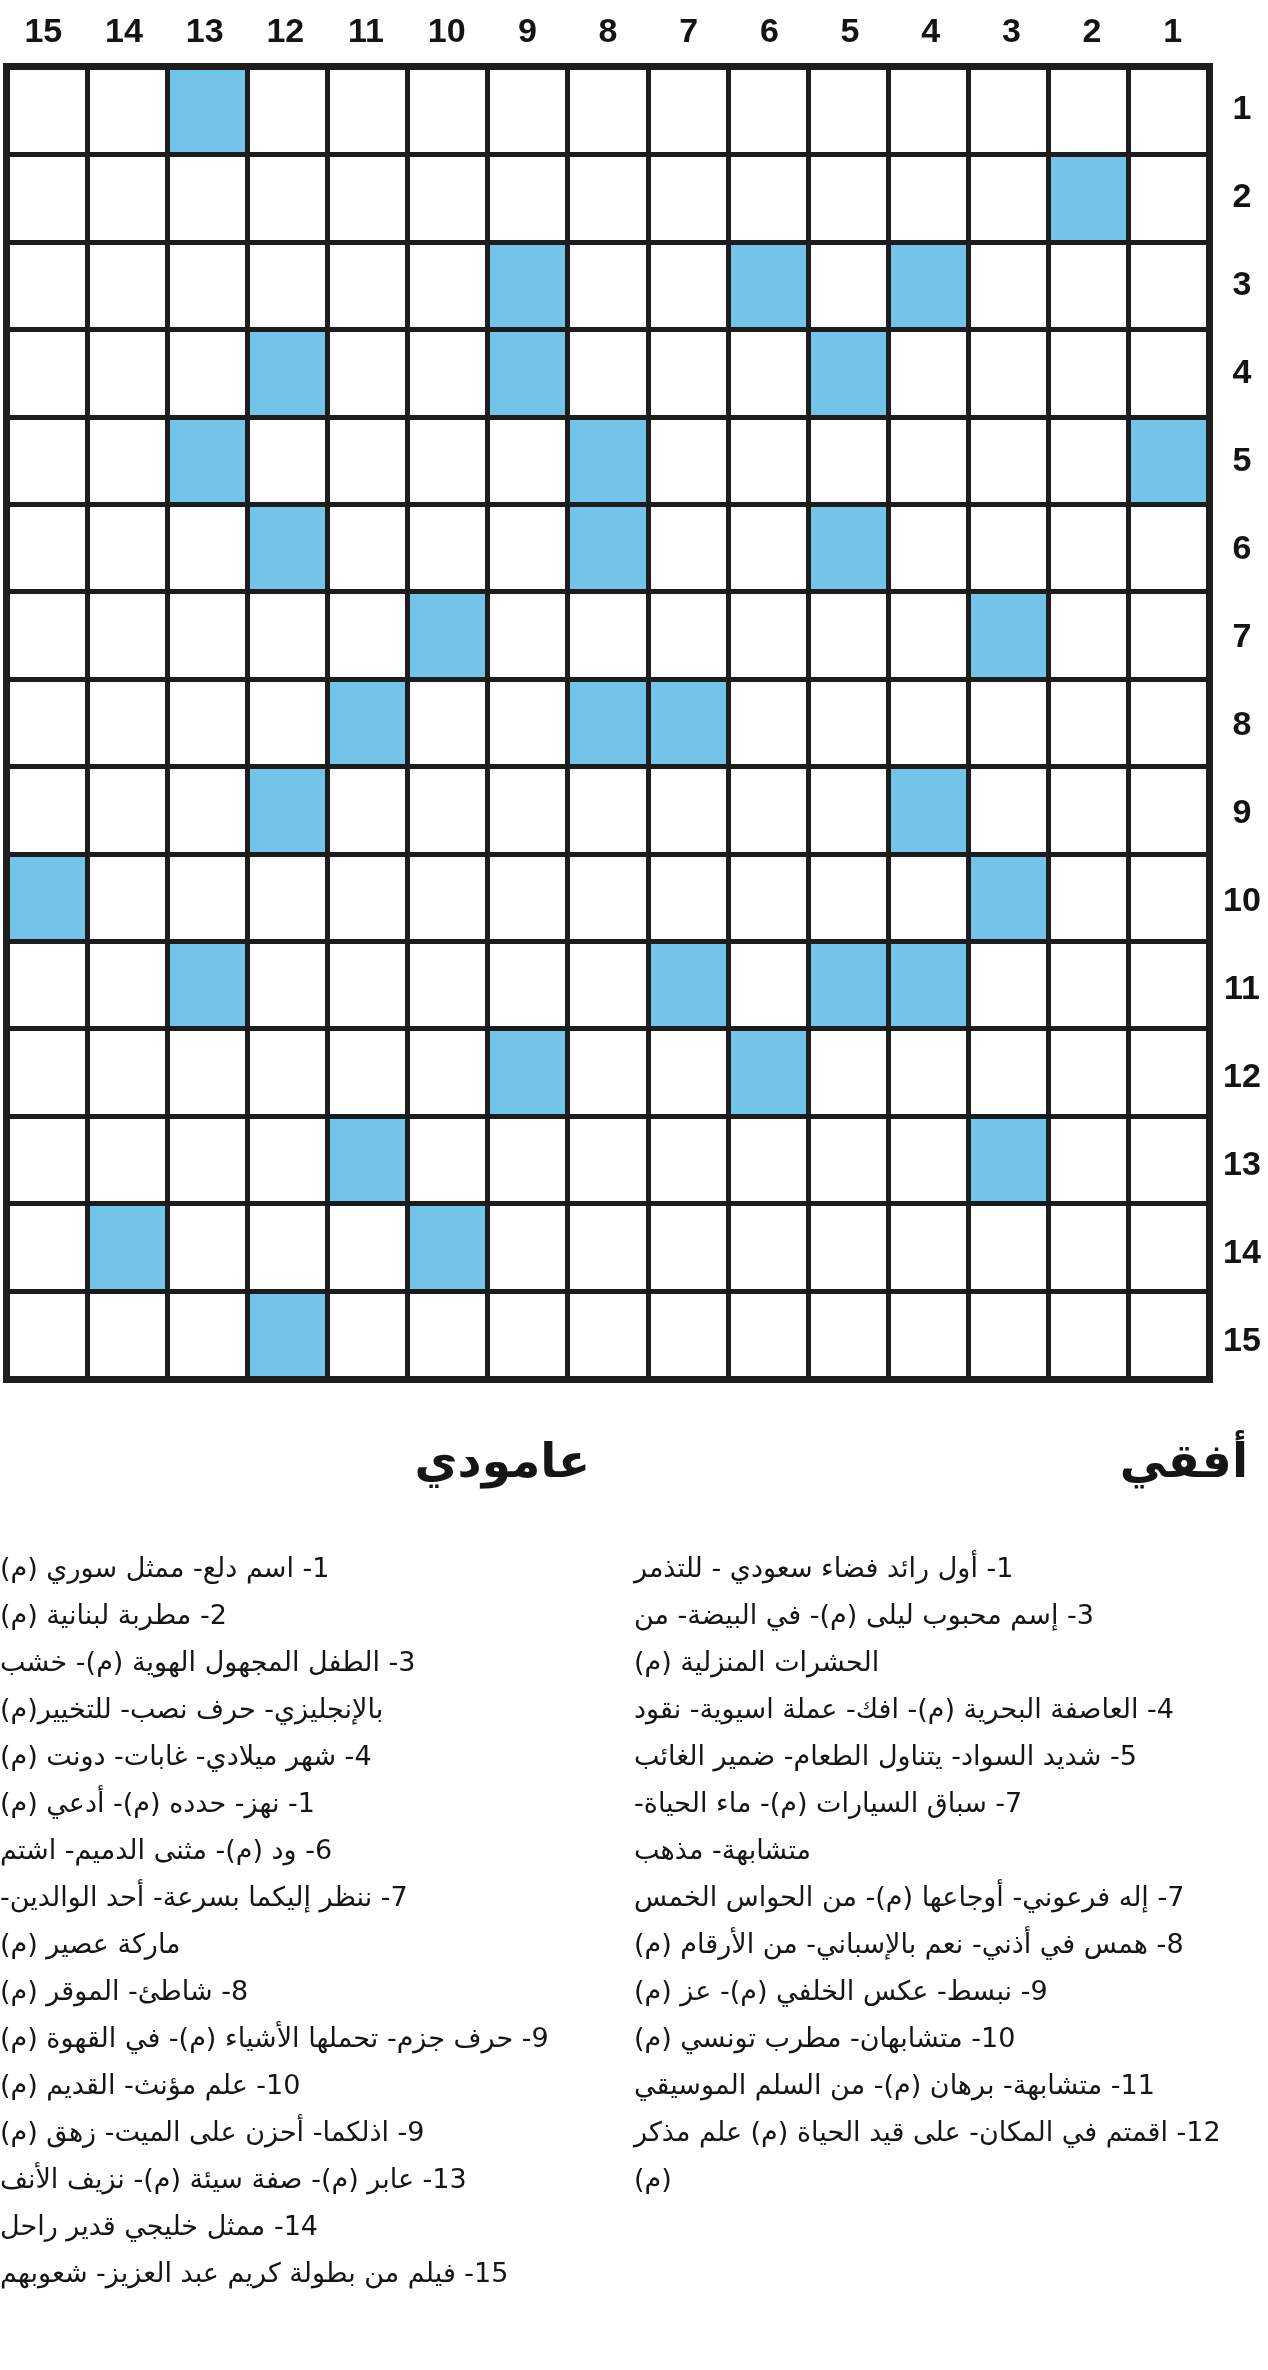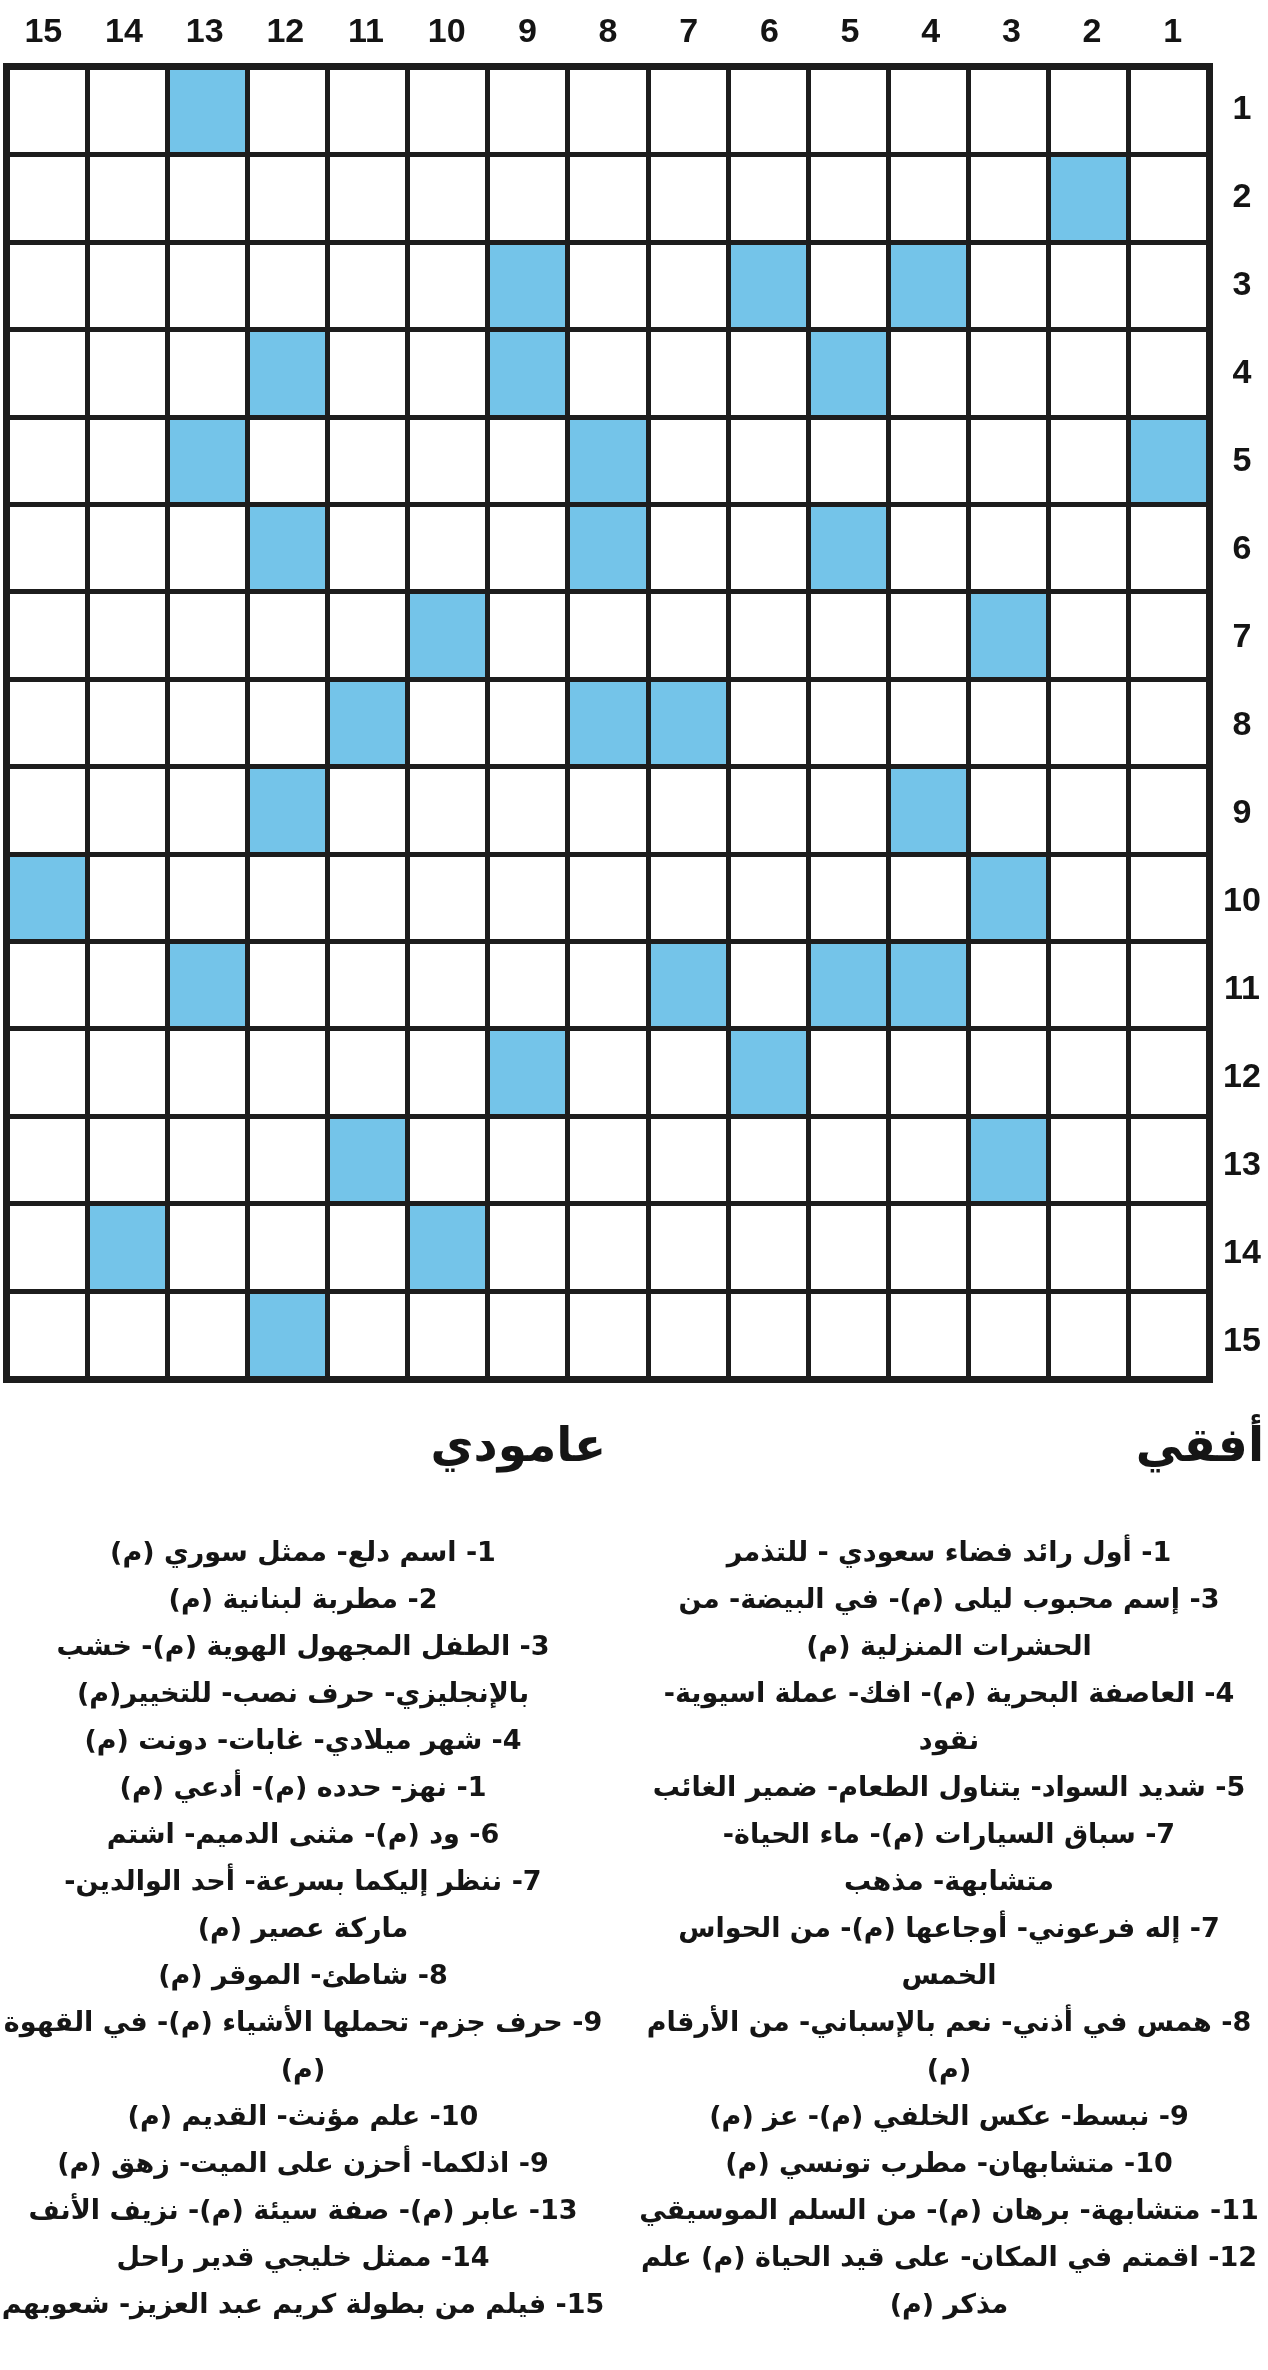--- a/index.html
+++ b/index.html
@@ -23,24 +23,24 @@
 
   
   .row-numbers{position:absolute;left:1216px;top:63px;width:52px;height:1320px;
                display:flex;flex-direction:column;}
   .row-numbers .num{flex:1;display:flex;align-items:center;justify-content:center;
                     font-family:"Liberation Sans","DejaVu Sans",sans-serif;
                     font-weight:bold;font-size:34px;color:#141414;}
 
   
   .clues-col{position:absolute;top:1405px;direction:rtl;}
-  .clues-col h2{margin:0;padding:0;font-size:47px;font-weight:bold;
+  .clues-col h2{margin:16px;padding:0;font-size:47px;font-weight:bold;
                 line-height:80px;text-align:right;color:#151515;}
   .clues-col .clue-list{margin-top:43px;}
-  .clue{font-size:27px;font-weight:bold;line-height:47px;text-align:center;
+  .clue{font-size:27px;font-weight:normal;line-height:47px;text-align:left;
         white-space:pre-line;color:#151515;}
   .clues-across{right:4px;width:630px;}
   .clues-down{left:0;width:606px;padding-right:0;}
   .clues-down h2{padding-left:0;}
 </style>
 </head>
 <body>
 
 <div class="col-numbers">
     <div class="num">15</div>

